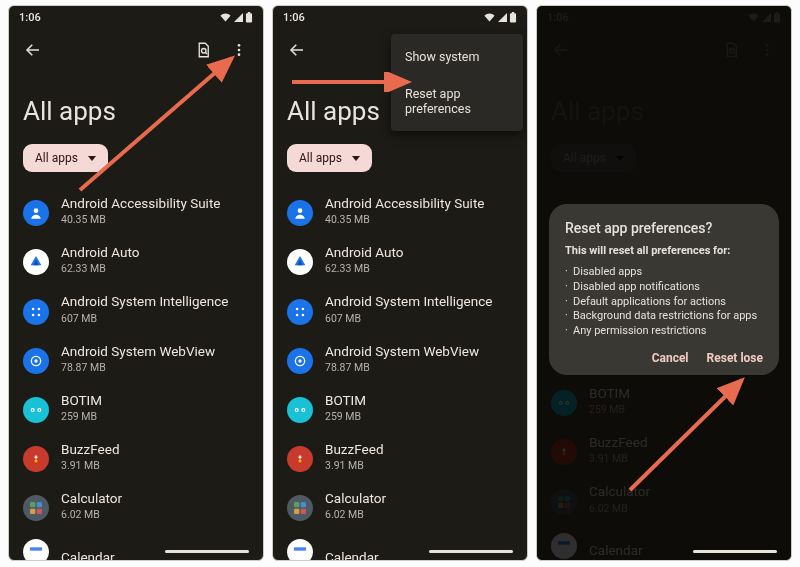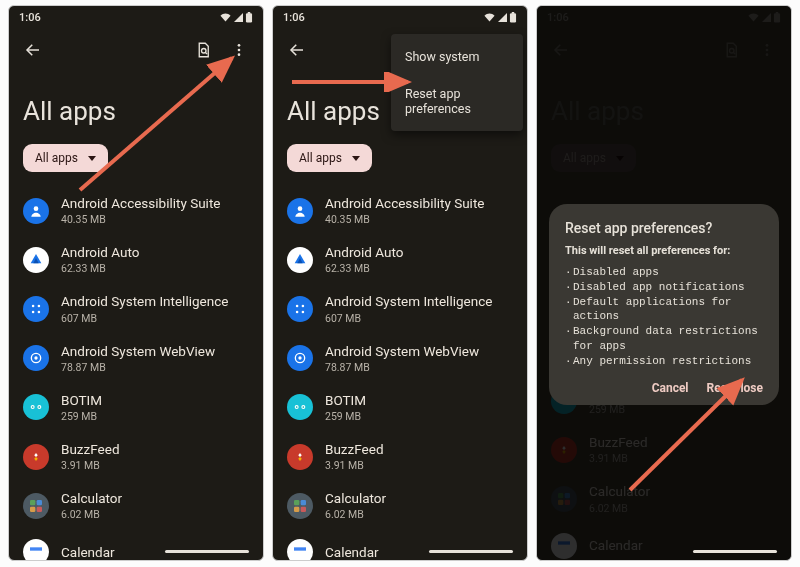--- a/index.html
+++ b/index.html
@@ -35,21 +35,21 @@
 
   .chip {
     display:inline-flex; align-items:center; gap:10px;
     background:#f4d9d7; color:#2b1513;
     border-radius: 9px; height: 28px; padding: 0 12px;
     font-size: 12px; margin-left: 14px; margin-bottom: 14px;
   }
   .chip .caret { width:0;height:0;border-left:4px solid transparent;border-right:4px solid transparent;border-top:5px solid #2b1513; }
 
   .apps { padding: 0 12px; }
-  .row { display:flex; align-items:center; gap:12px; padding: 9px 2px; }
+  .row { display:flex; align-items:flex-end; gap:12px; padding: 9px 2px; }
   .appicon {
     width: 26px; height: 26px; border-radius: 50%;
     display:flex; align-items:center; justify-content:center;
     flex-shrink: 0;
   }
   .meta .name { font-size: 13.5px; color:#eee7dd; line-height:1.2; }
   .meta .size { font-size: 10.5px; color:#b8b2a8; margin-top:2px; }
 
   
   .menu {
@@ -63,21 +63,21 @@
   .scrim { position:absolute; inset:0; background:rgba(0,0,0,.55); }
   .p3-content { filter: brightness(.4); }
   .dialog {
     position:absolute; left:12px; right:12px; top:198px;
     background:#3a3833; border-radius:18px; padding:16px 16px 10px;
     color:#e6e1d8;
   }
   .dialog h3 { font-size:14px; font-weight:500; margin-bottom:8px; }
   .dialog p { font-size:11px; line-height:1.35;font-weight:bold; }
   .dialog ul { list-style:none; margin:6px 0; }
-  .dialog li { font-size:11px; line-height:1.35; padding-left:8px; position:relative;font-family:Liberation Mono, monospace; }
+  .dialog li { font-size:11px; line-height:1.35; padding-left:8px; position:relative; }
   .dialog li::before { content:"·"; position:absolute; left:0; }
   .dialog .btnrow { display:flex; justify-content:flex-end; gap:18px; margin-top:12px; }
   .dialog .dlgbtn { font-size:12px; color:#eecbc3; font-weight:700; }
 
   
   .dim .title { color:#6d6a62; }
   .dim .chip { background:#5f4f4d; color:#a79b97; }
   .dim .iconbtn svg { opacity:.4; }
   .dim .statusbar { opacity:.55; }
 

